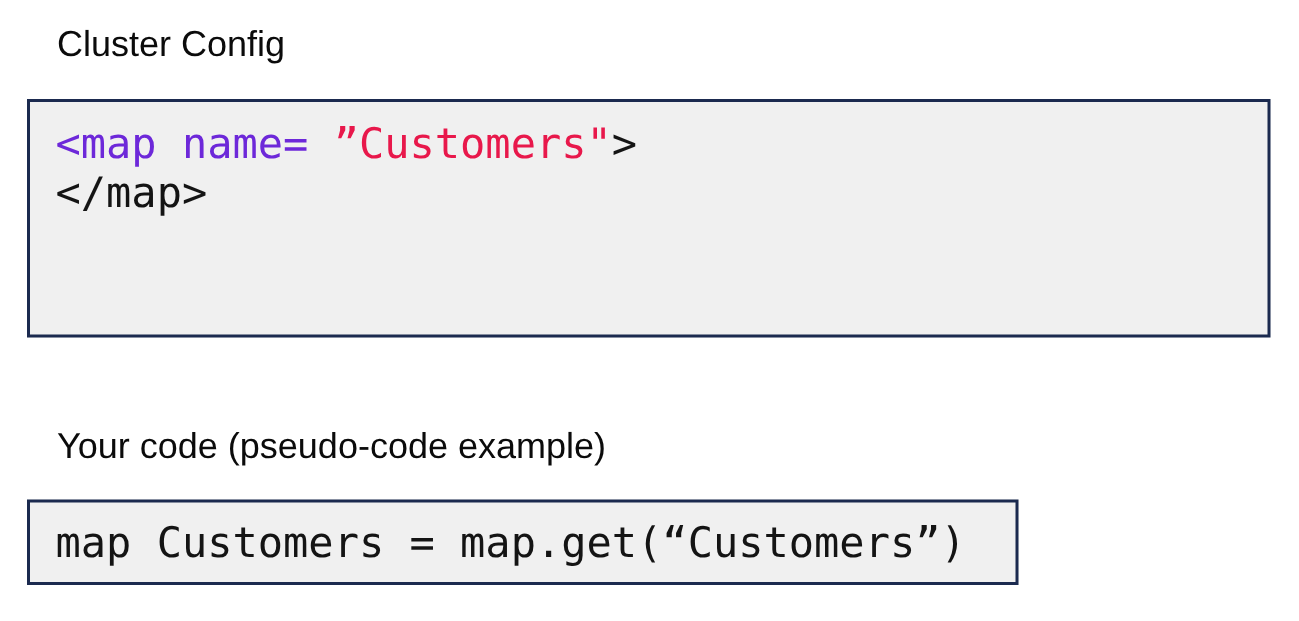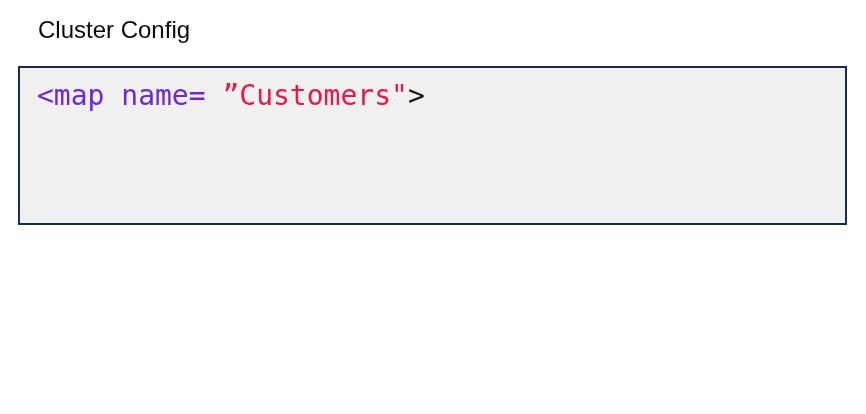--- a/index.html
+++ b/index.html
@@ -52,17 +52,22 @@
 </style>
 </head>
 <body>
 
 <div class="stage">
 
   <div class="section-heading" id="heading-cluster-config">Cluster Config</div>
 
   <div class="code-box" id="box-cluster-config">
     <div class="code-line"><span class="tok-tag">&lt;map name= </span><span class="tok-value">”Customers"</span><span class="tok-plain">&gt;</span></div>
+    <div class="code-line tok-plain">&lt;/map&gt;</div>
   </div>
 
+  <div class="section-heading" id="heading-your-code">Your code (pseudo-code example)</div>
 
+  <div class="code-box" id="box-pseudo-code">
+    <div class="code-line tok-plain">map Customers = map.get(“Customers”)</div>
+  </div>
 
 </div>
 
 </body></html>

